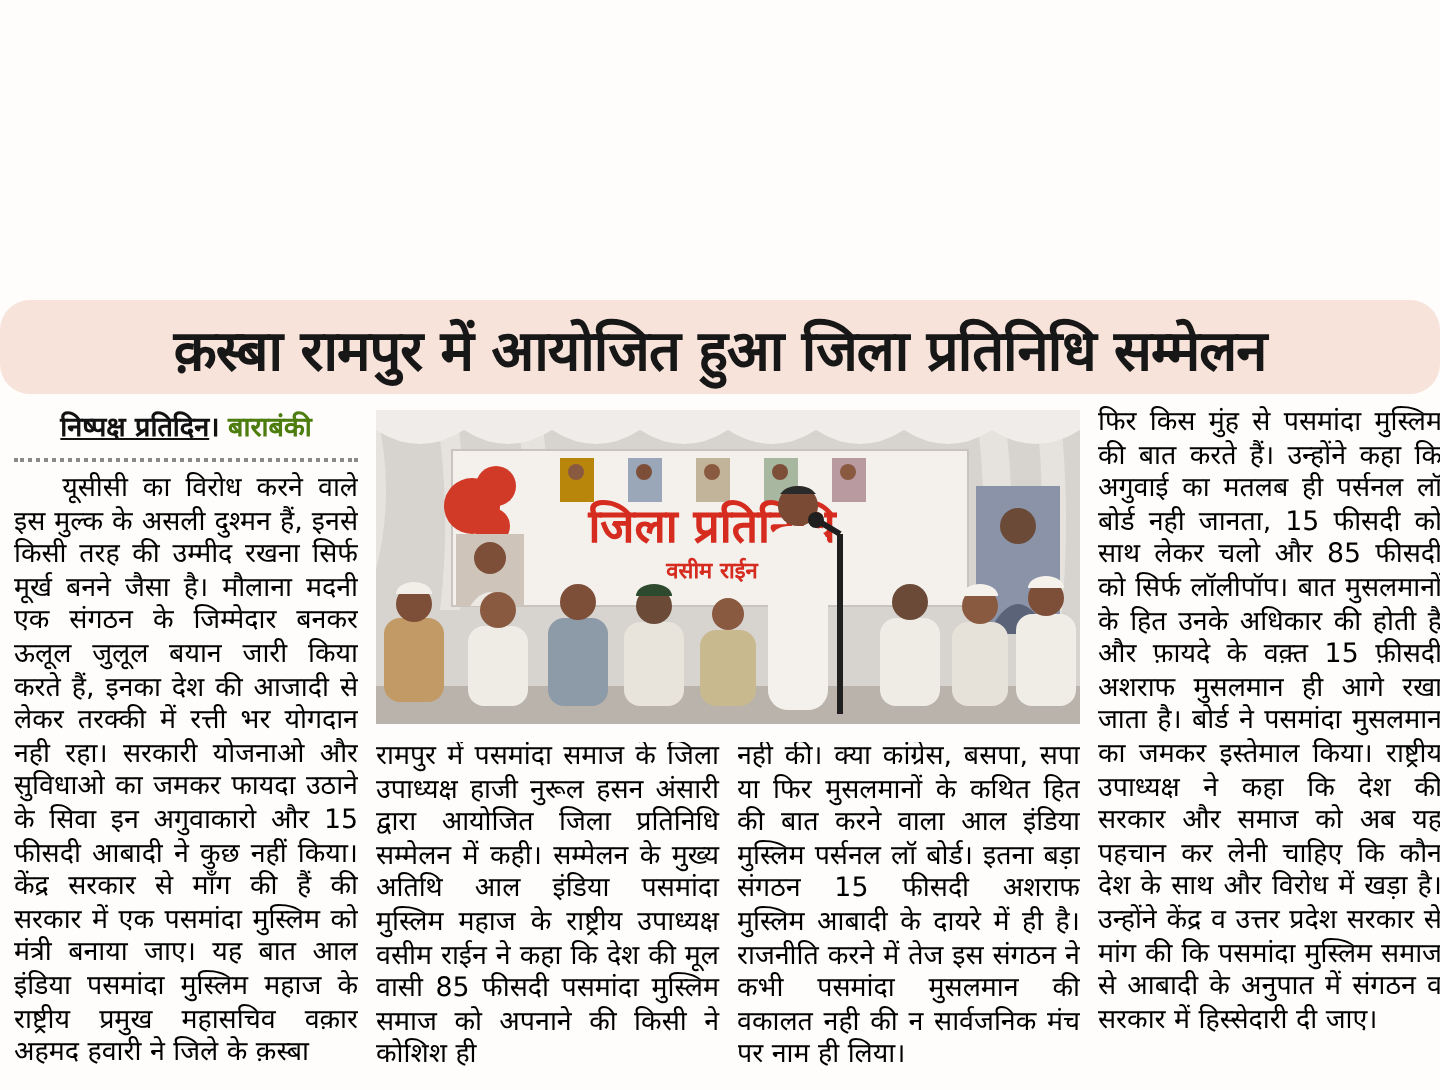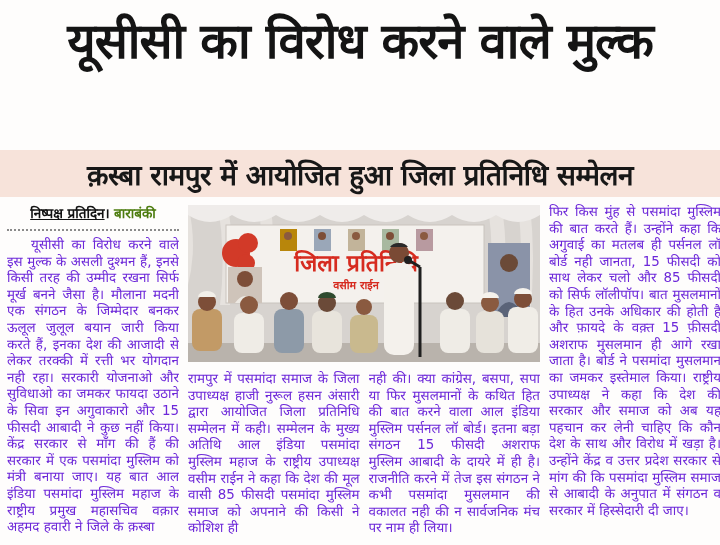--- a/index.html
+++ b/index.html
@@ -11,21 +11,21 @@
 
   
   .headline{
     text-align:center;padding-top:10px;height:140px;
     font-weight:800;color:#141414;letter-spacing:-1px;
   }
   .headline .hl-line{font-size:49px;line-height:64px;white-space:nowrap;}
 
   
   .subhead{
-    height:47px;background:#f7e3da;display:flex;align-items:center;justify-content:center;
+    height:47px;background:#f7e3da;display:flex;align-items:center;justify-content:center;border-radius:15px;
   }
   .subhead .sh-text{
     font-size:28px;font-weight:800;color:#171717;white-space:nowrap;letter-spacing:-0.5px;
   }
 
   
   .bodygrid{
     display:flex;gap:9px;padding:4px 7px 0 7px;height:346px;box-sizing:border-box;
   }
   .col{overflow:hidden;}
@@ -38,39 +38,38 @@
     text-align:center;font-size:13.5px;padding-top:3px;white-space:nowrap;
   }
   .byline .bl-paper{font-weight:800;color:#111;text-decoration:underline;}
   .byline .bl-div{font-weight:800;color:#111;}
   .byline .bl-place{color:#4d7c0f;font-weight:600;}
   .dotted-rule{
     border:none;border-top:2px dotted #8a8a8a;margin:7px 0 6px 0;height:0;
   }
 
   .story{
-    font-size:13.4px;line-height:16.6px;text-align:justify;color:#6d28d9;
+    font-size:13.4px;line-height:16.6px;text-align:justify;color:#000000;
   }
   .story.indent{text-indent:1.8em;}
   .col4-story{padding-top:3px;}
 
   
   .photo-wrap{
     width:352px;height:157px;margin:4px 0 9px 0;flex:0 0 157px;
     background:#d8d4d0;position:relative;overflow:hidden;
   }
   .photo-wrap svg{display:block;}
 </style>
 </head>
 <body>
 
 <div class="paper">
 
   <div class="headline">
-    <div class="hl-line">यूसीसी का विरोध करने वाले मुल्क</div>
   </div>
 
   <div class="subhead">
     <div class="sh-text">क़स्बा रामपुर में आयोजित हुआ जिला प्रतिनिधि सम्मेलन</div>
   </div>
 
   <div class="bodygrid">
 
     <div class="col col-side">
       <div class="byline">

